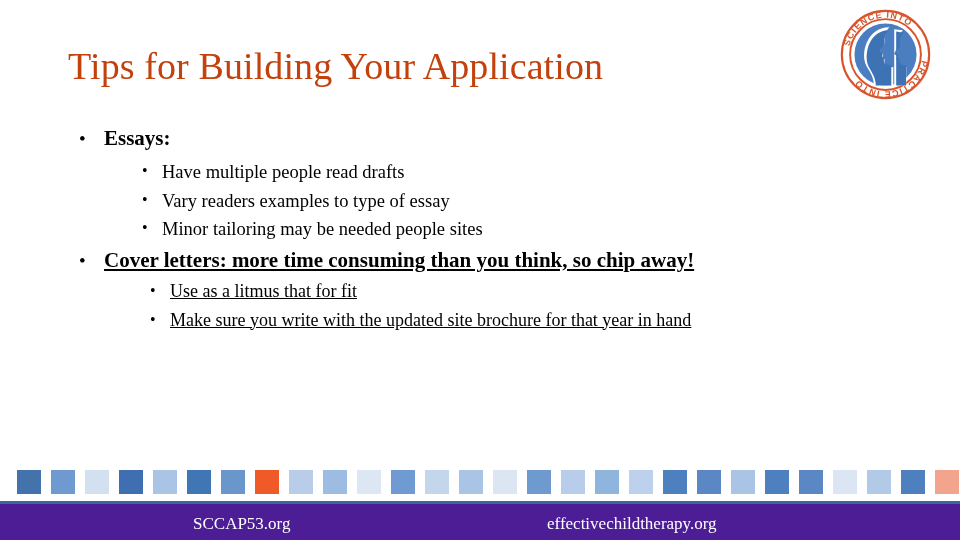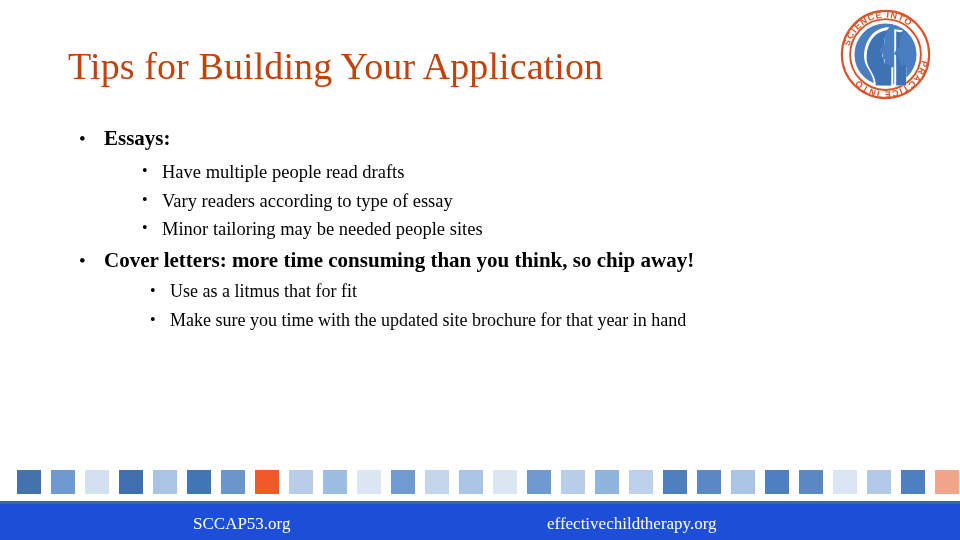--- a/index.html
+++ b/index.html
@@ -84,21 +84,21 @@
     color: #000000;
   }
   ul.lvl2 > li::before {
     content: "\2022";
     position: absolute;
     left: 2px;
     top: -1px;
     font-size: 16px;
   }
 
-  .gap-block { margin-top: 14px; }
+  .gap-block { margin-top: 14px; text-decoration: underline; }
 
   ul.lvl2.tight { padding-left: 44px; margin-top: 2px; }
   ul.lvl2.tight > li { font-size: 18px; line-height: 29px; }
 
   
   .logo {
     position: absolute;
     left: 837px;
     top: 6px;
     width: 97px;
@@ -121,21 +121,21 @@
     height: 24px;
   }
 
   
   .footer {
     position: absolute;
     left: 0;
     top: 501px;
     width: 960px;
     height: 39px;
-    background: #1d4ed8;
+    background: #4c1d95;
     border-top: 3px solid #3b669b;
     box-sizing: border-box;
   }
   .footer-link {
     position: absolute;
     top: 8px;
     font-size: 17px;
     line-height: 24px;
     color: #ffffff;
     white-space: nowrap;
@@ -198,30 +198,30 @@
     </svg>
   </div>
 
   <div class="body">
     <ul class="lvl1">
 
       <li class="l1">
         <span class="b1"></span><span class="l1text">Essays:</span>
         <ul class="lvl2">
           <li>Have multiple people read drafts</li>
-          <li>Vary readers according to type of essay</li>
+          <li>Vary readers examples to type of essay</li>
           <li>Minor tailoring may be needed people sites</li>
         </ul>
       </li>
 
       <li class="l1 gap-block">
         <span class="b1"></span><span class="l1text">Cover letters: more time consuming than you think, so chip away!</span>
         <ul class="lvl2 tight">
           <li>Use as a litmus that for fit</li>
-          <li>Make sure you time with the updated site brochure for that year in hand</li>
+          <li>Make sure you write with the updated site brochure for that year in hand</li>
         </ul>
       </li>
 
     </ul>
   </div>
 
   <div class="squares" id="squares-strip">
       <div class="sq" style="left: 17px; width: 24px; height: 24px; background: rgb(68, 114, 171);"></div>
       <div class="sq" style="left: 51px; width: 24px; height: 24px; background: rgb(110, 154, 208);"></div>
       <div class="sq" style="left: 85px; width: 24px; height: 24px; background: rgb(211, 224, 240);"></div>

